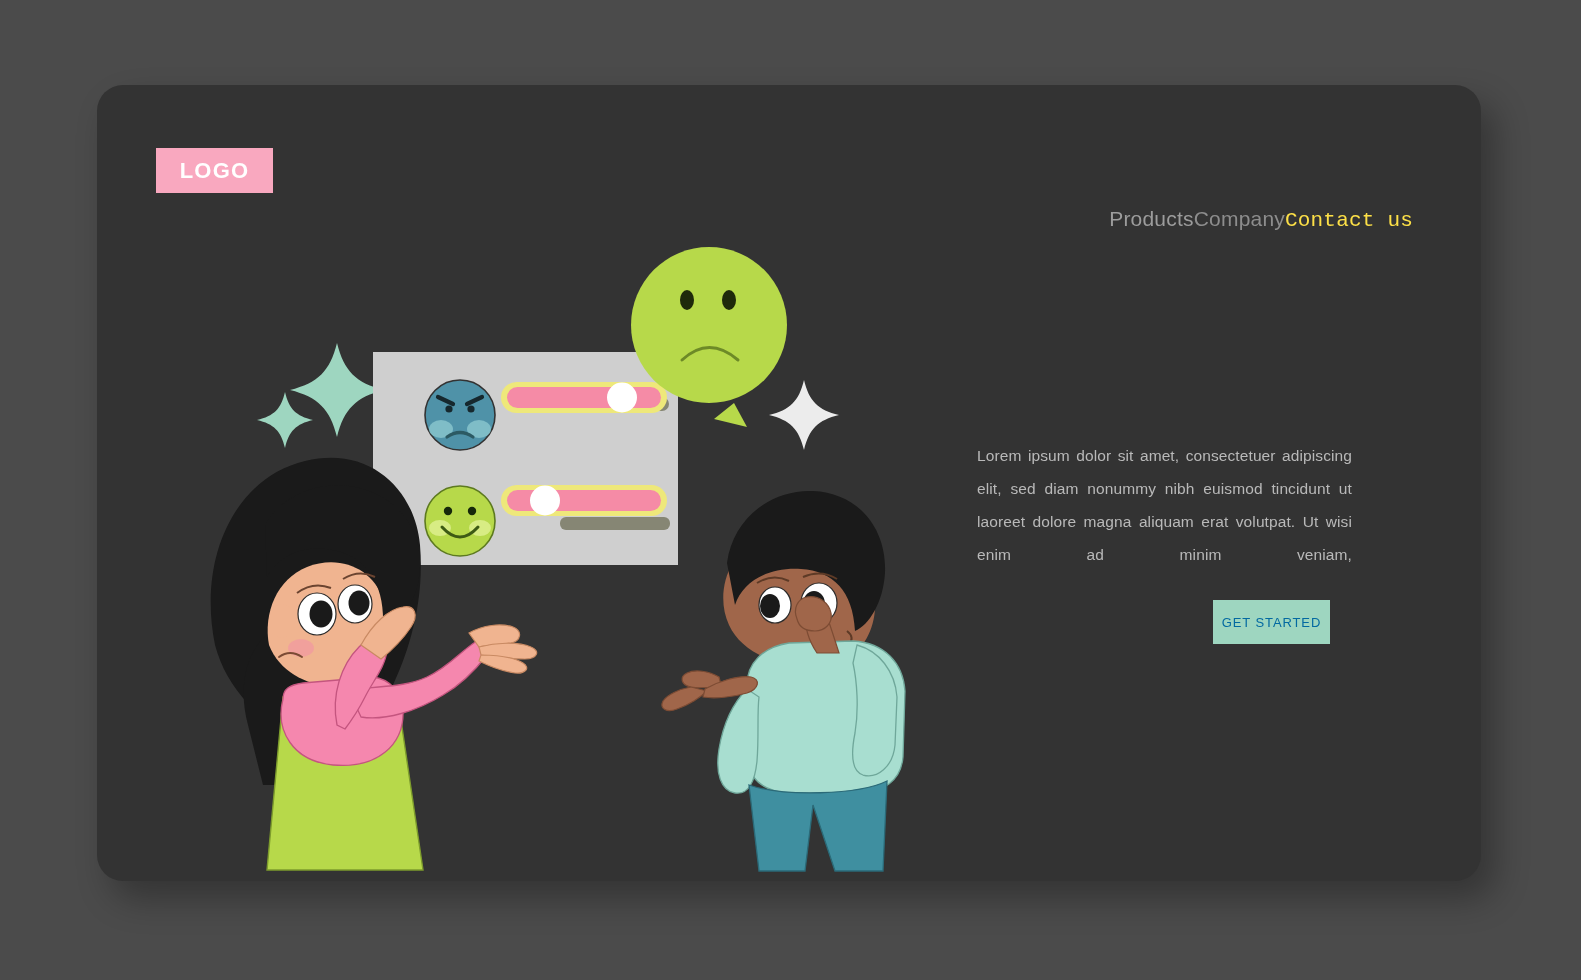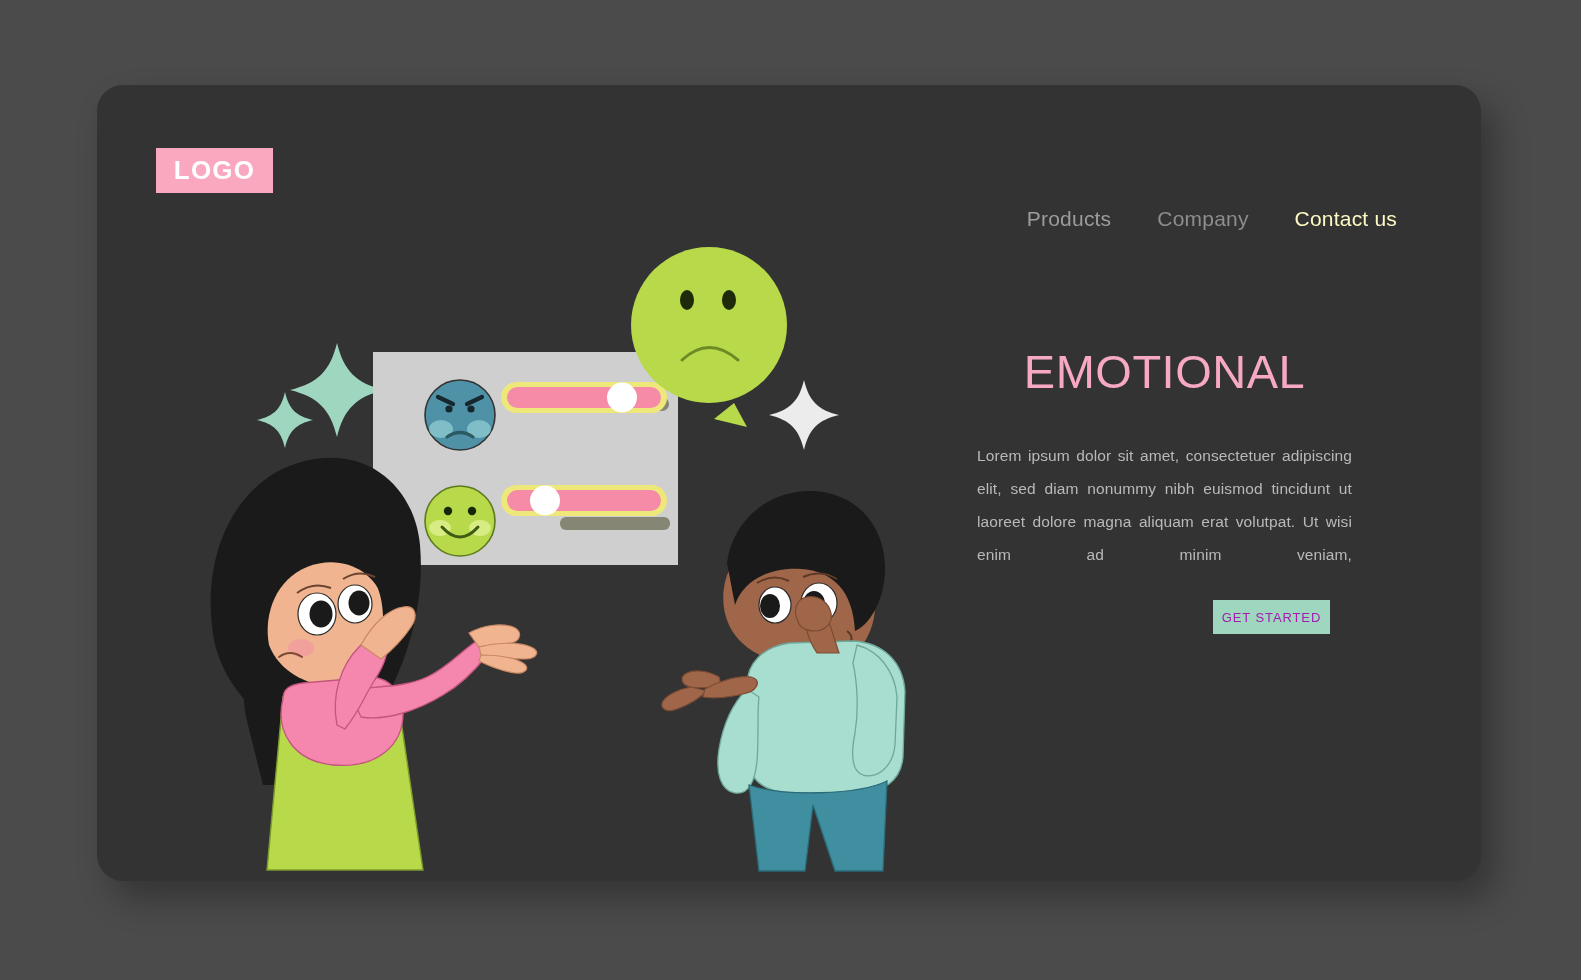--- a/index.html
+++ b/index.html
@@ -39,43 +39,42 @@
     top: 63px;
     width: 117px;
     height: 45px;
     background: #f9a8bf;
     display: flex;
     align-items: center;
     justify-content: center;
   }
   #logo-badge span {
     color: #ffffff;
-    font-size: 26px;
+    font-size: 22px;
     font-weight: bold;
     letter-spacing: 1.2px;
   }
 
   #nav {
     position: absolute;
-    right: 84px;
+    right: 68px;
     top: 74px;
     display: flex;
     align-items: baseline;
-    gap: 46px;
   }
   .nav-item {
     font-size: 21px;
     font-weight: 400;
     letter-spacing: .2px;
     white-space: nowrap;
     cursor: pointer;
   }
   .nav-dim    { color: #9c9c9c; }
   .nav-dim2   { color: #8d8d8d; margin-top: 48px; }
-  .nav-active { color: #fef9c3; }
+  .nav-active { color: #fde047; font-family: Liberation Mono, monospace; }
 
   
   #copy {
     position: absolute;
     left: 880px;
     top: 258px;
     width: 375px;
   }
   #headline {
     color: #f7a9c4;
@@ -92,24 +91,24 @@
     line-height: 33px;
     text-align: justify;
     text-align-last: justify;
     letter-spacing: .1px;
   }
   #cta {
     position: absolute;
     left: 236px;
     top: 257px;
     width: 117px;
-    height: 34px;
+    height: 44px;
     background: #9ed6c0;
     border: none;
-    color: #a21caf;
+    color: #0369a1;
     font-size: 13px;
     letter-spacing: .9px;
     font-family: "Liberation Sans", sans-serif;
     cursor: pointer;
     display: flex;
     align-items: center;
     justify-content: center;
   }
 
   
@@ -241,20 +240,20 @@
     </div>
 
     <nav id="nav">
       <span class="nav-item nav-dim">Products</span>
       <span class="nav-item nav-dim2">Company</span>
       <span class="nav-item nav-active">Contact us</span>
     </nav>
 
     <div id="copy">
       <h1 id="headline">
-        <span>EMOTIONAL</span><br>
+        <br>
       </h1>
       <p id="paragraph">Lorem ipsum dolor sit amet, consectetuer adipiscing elit, sed diam nonummy nibh euismod tincidunt ut laoreet dolore magna aliquam erat volutpat. Ut wisi enim ad minim veniam,</p>
       <button id="cta">GET STARTED</button>
     </div>
 
   </div>
 </div>
 
 </body></html>

